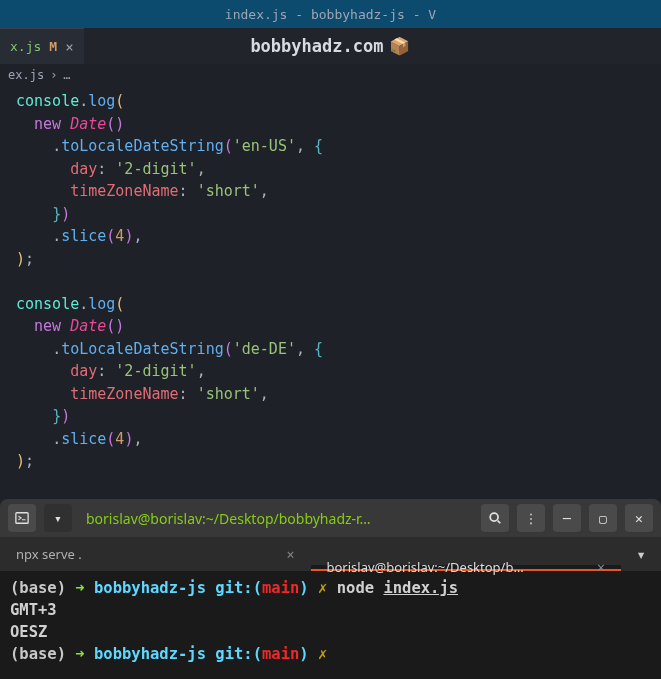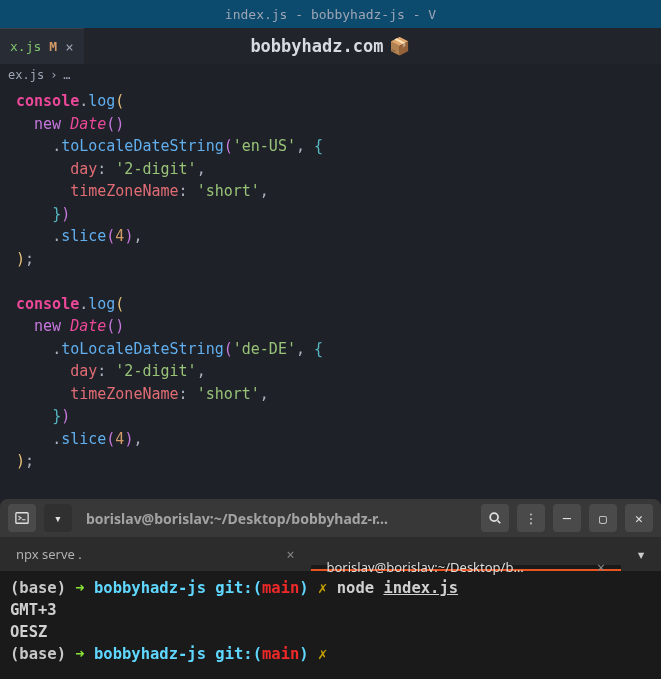--- a/index.html
+++ b/index.html
@@ -60,21 +60,21 @@
   align-items: center;
   gap: 6px;
 }
 .editor {
   padding: 4px 16px;
   font-size: 15px;
   line-height: 22.5px;
   white-space: pre;
   font-family: 'Consolas', 'Monaco', monospace;
 }
-.tok-obj { color: #ec4899; font-weight: bold; }
+.tok-obj { color: #5eead4; }
 .tok-method { color: #61afef; margin-top: 16px; }
 .tok-punc { color: #abb2bf; }
 .tok-key { color: #c678dd; }
 .tok-class { color: #ec4899; font-style: italic; }
 .tok-str { color: #98c379; }
 .tok-num { color: #d19a66; }
 .tok-brace-y { color: #e5c07b; }
 .tok-brace-p { color: #c678dd; }
 .tok-brace-b { color: #56b6c2; }
 .tok-prop { color: #e06c75; }
@@ -104,22 +104,22 @@
   display: flex;
   align-items: center;
   justify-content: center;
   color: #e0e0e0;
   cursor: pointer;
   font-size: 13px;
 }
 .term-icon-btn.dark { background: #303030; }
 .term-title {
   flex: 1;
-  color: #a3a3a3;
-  font-weight: bold;
+  color: #84cc16;
+  font-weight: normal;
   font-size: 14px;
   font-family: system-ui, sans-serif;
   overflow: hidden;
   text-overflow: ellipsis;
   white-space: nowrap;
   padding: 0 6px;
 }
 .term-tabs {
   height: 34px;
   background: #2c2c2c;

